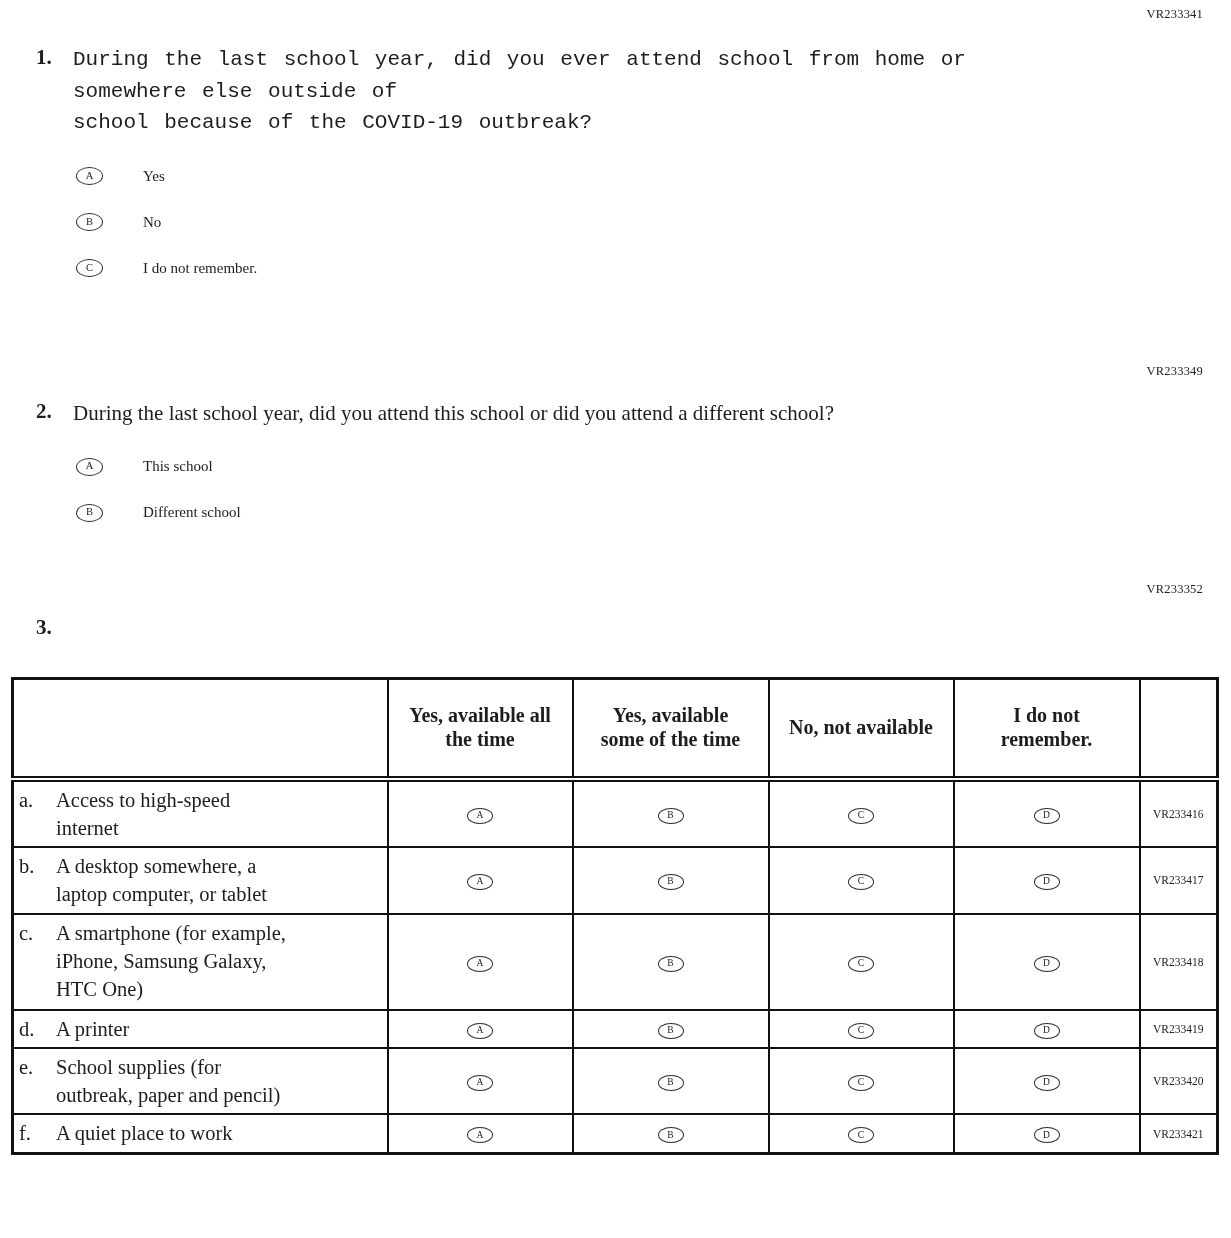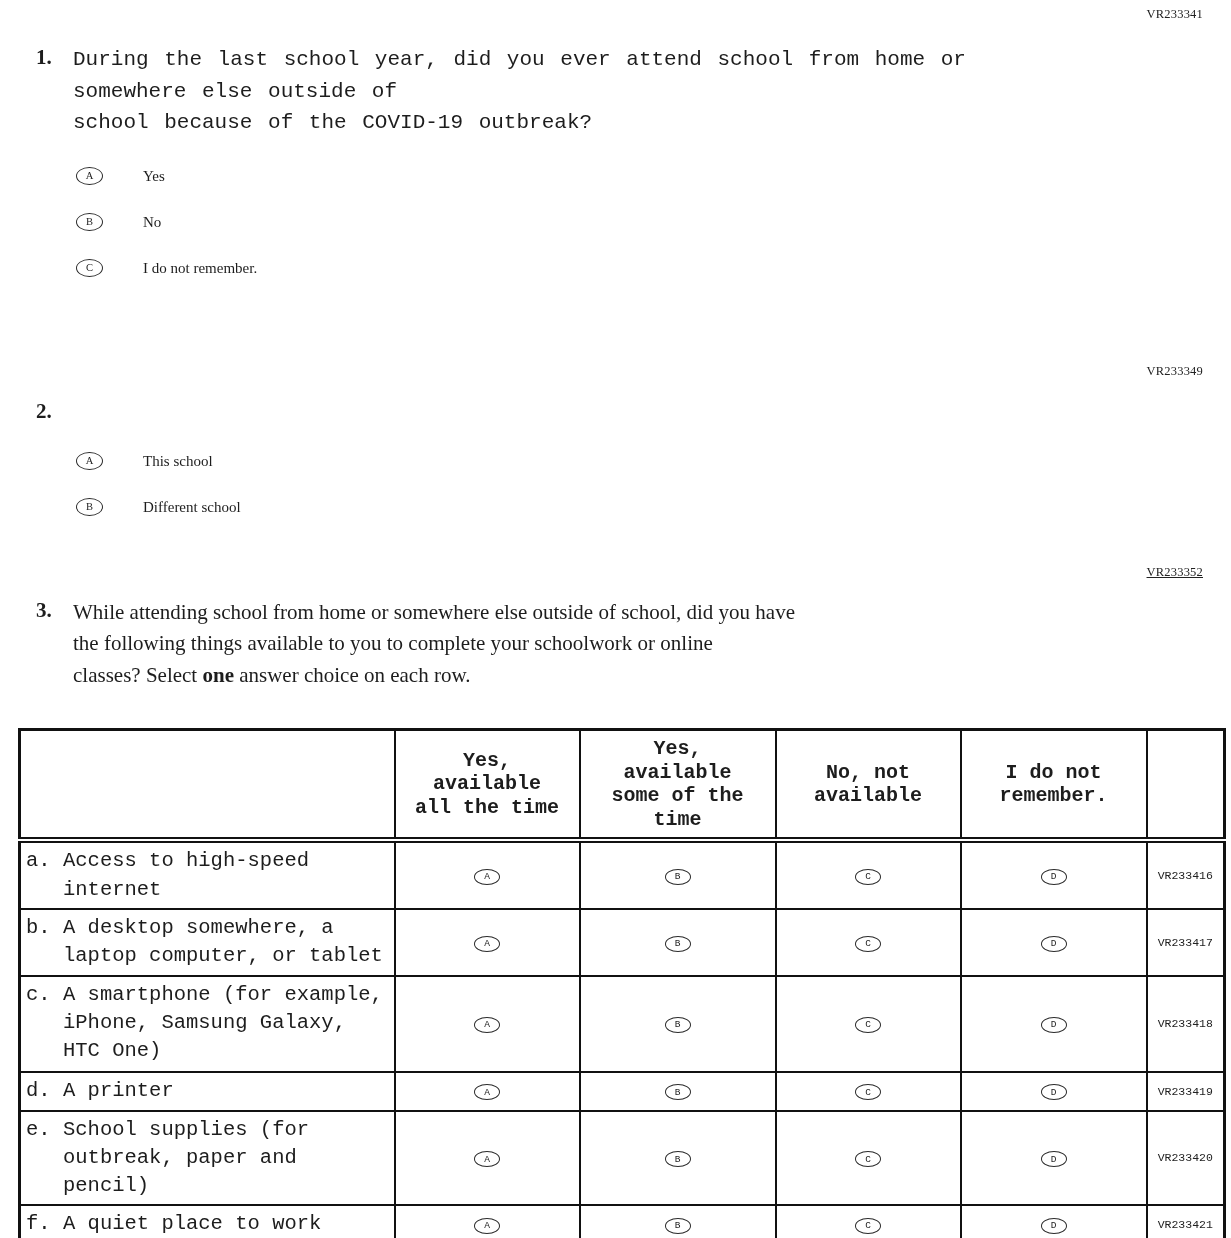--- a/index.html
+++ b/index.html
@@ -46,29 +46,28 @@
     border-radius:50%;
     display:inline-flex; align-items:center; justify-content:center;
     font-size:10.5px; line-height:1;
     color:#1d1d1d;
     background:#fff;
     cursor:pointer;
   }
   .option-label { font-size:15px; margin-left:40px; }
 
   .gap-q2 { margin-top:80px; }
-  .gap-q3 { margin-top:42px;text-decoration:underline; }
+  .gap-q3 { margin-top:54px; }
 
   .qtable {
     border-collapse:collapse;
     table-layout:fixed;
     width:1205px;
-    margin:37px 0 0 18px;
+    margin:37px 0 0 11px;
     border:3px solid #111;
-    font-family:Liberation Mono, monospace;
   }
   .qtable th, .qtable td { border:2px solid #111; }
   .qtable th {
     font-size:20px; font-weight:bold;
     line-height:1.18;
     padding:6px 18px;
     height:100px;
     vertical-align:middle;
     text-align:center;
     border-bottom:6px double #111;
@@ -117,40 +116,38 @@
   <div class="option">
     <span class="bubble">C</span>
     <span class="option-label">I do not remember.</span>
   </div>
 </div>
 
 <div class="vr-code gap-q2">VR233349</div>
 
 <div class="question q2">
   <span class="qnum">2.</span>
+  <span class="qtext">During the last school year, did you attend this school or did you attend a different school?</span>
 </div>
 
 <div class="options">
   <div class="option">
     <span class="bubble">A</span>
     <span class="option-label">This school</span>
   </div>
   <div class="option">
     <span class="bubble">B</span>
     <span class="option-label">Different school</span>
   </div>
 </div>
 
 <div class="vr-code gap-q3">VR233352</div>
 
 <div class="question q3">
   <span class="qnum">3.</span>
-  <span class="qtext"><span>While attending school from home or somewhere else outside of school, did you have
-the following things available to you to complete your schoolwork or online
-classes? Select </span><b class="inline-bold">one</b><span> answer choice on each row.</span></span>
 </div>
 
 <table class="qtable">
   <colgroup>
     <col style="width:375px">
     <col style="width:185px">
     <col style="width:196px">
     <col style="width:185px">
     <col style="width:186px">
     <col style="width:78px">

